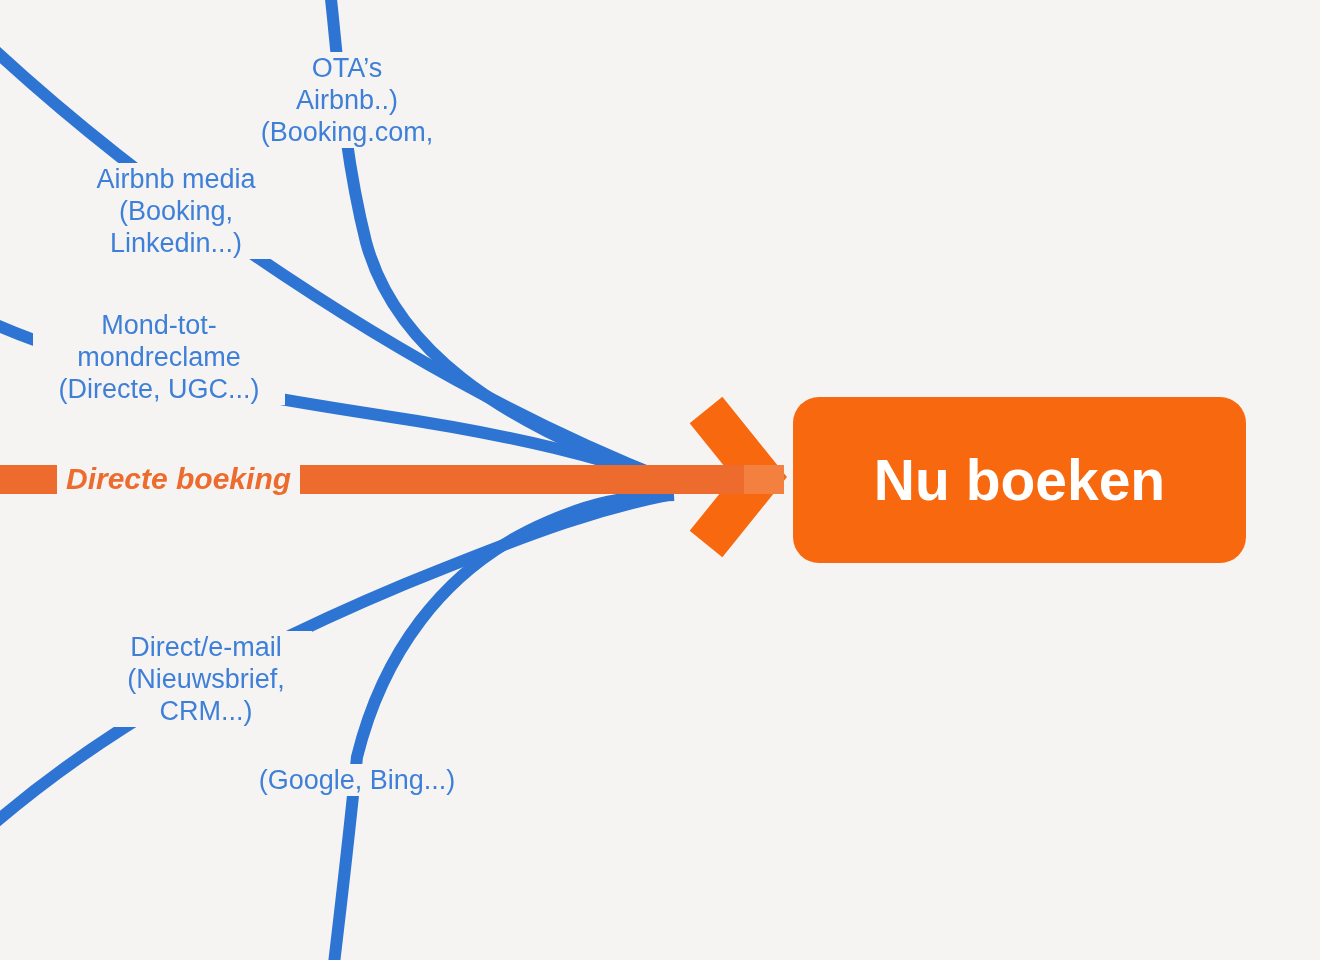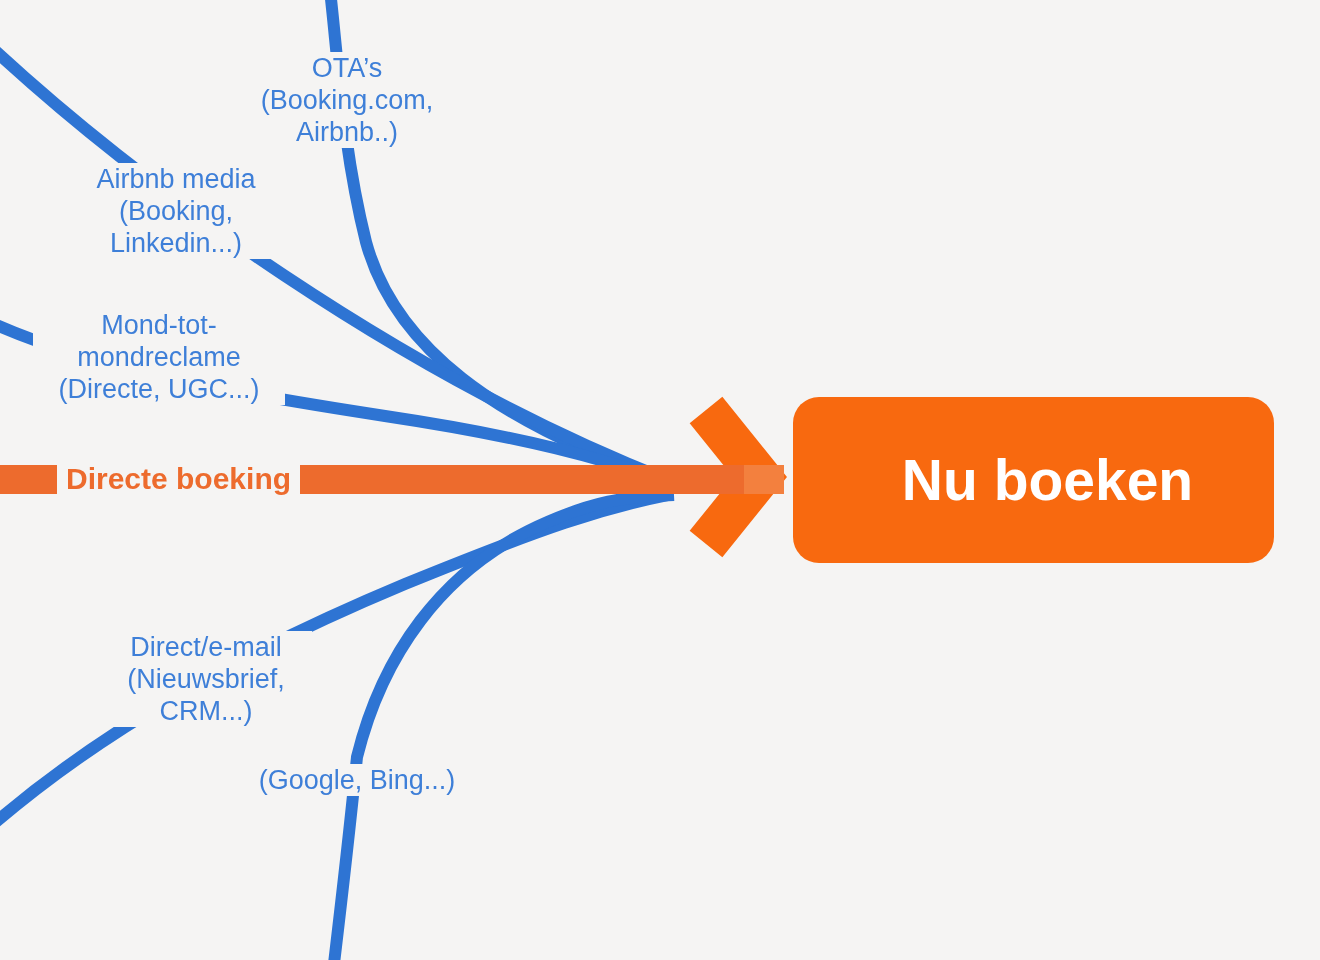--- a/index.html
+++ b/index.html
@@ -43,33 +43,33 @@
 
   .direct-booking{
     position:absolute;
     left:57px;top:456px;width:243px;height:46px;
     background:var(--background);
     color:var(--bar_orange);
     font-weight:bold;
     font-size:30px;
     display:flex;align-items:center;justify-content:center;
     z-index:2;
+    font-style:italic;
   }
   .cta-button{
     position:absolute;
     left:793px;top:397px;width:453px;height:166px;
     background:var(--bright_orange);
     border-radius:26px;
     color:var(--button_text);
     font-size:57px;
     font-weight:bold;
     display:flex;align-items:center;justify-content:center;
     z-index:3;
     cursor:pointer;
-    padding-left:28px;
   }
 </style>
 </head>
 <body>
 
 <div class="canvas">
 
   <svg class="flow-svg" viewBox="0 0 1320 960" aria-hidden="true">
 
     <path class="blue" d="M330,-10 C338,60 343,150 366,242 C394,345 492,422 672,483"></path>
@@ -79,22 +79,22 @@
     <path class="blue" d="M333,972 C344,880 349,836 357,757 C383,652 443,574 528,531 C598,497 632,497 674,495"></path>
 
     <polyline class="chevron" points="706,410 760,477 706,544"></polyline>
 
     <rect class="bar" x="-10" y="465" width="794" height="29"></rect>
     <rect class="bar-overlap" x="744" y="465" width="40" height="29"></rect>
   </svg>
 
   <div class="label label-ota">
     <span>OTA’s</span>
+    <span>Airbnb..)</span>
     <span>(Booking.com,</span>
-    <span>Airbnb..)</span>
   </div>
 
   <div class="label label-social">
     <span>Airbnb media</span>
     <span>(Booking,</span>
     <span>Linkedin...)</span>
   </div>
 
   <div class="label label-wom">
     <span>Mond-tot-</span>

